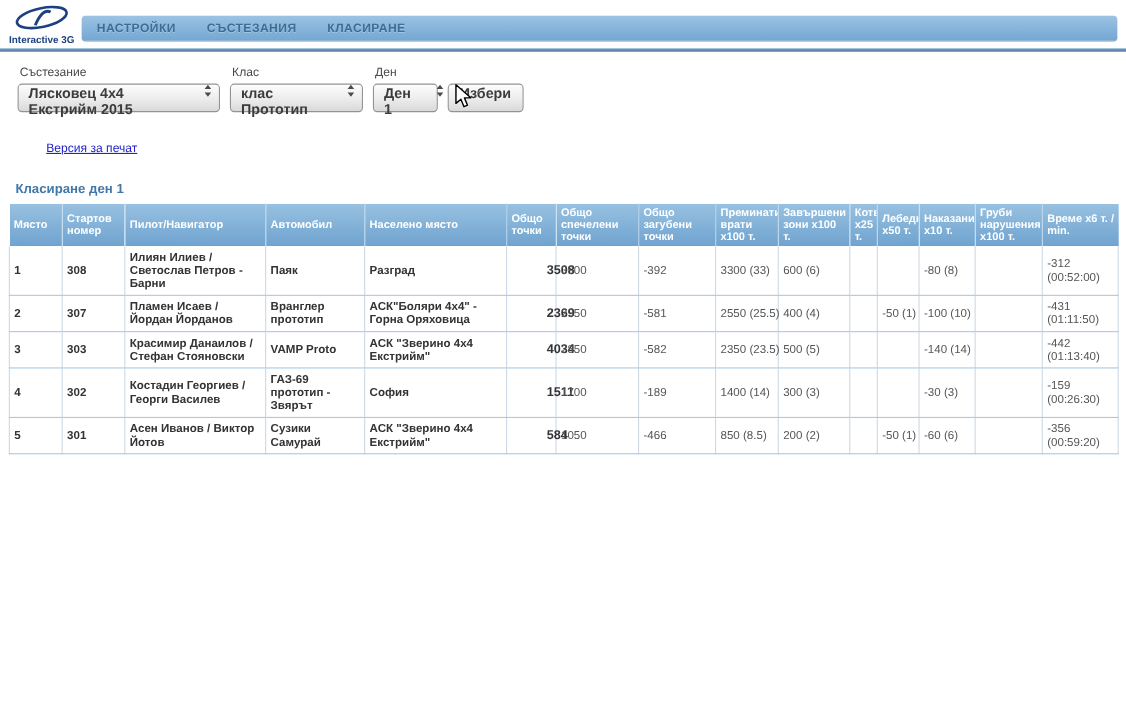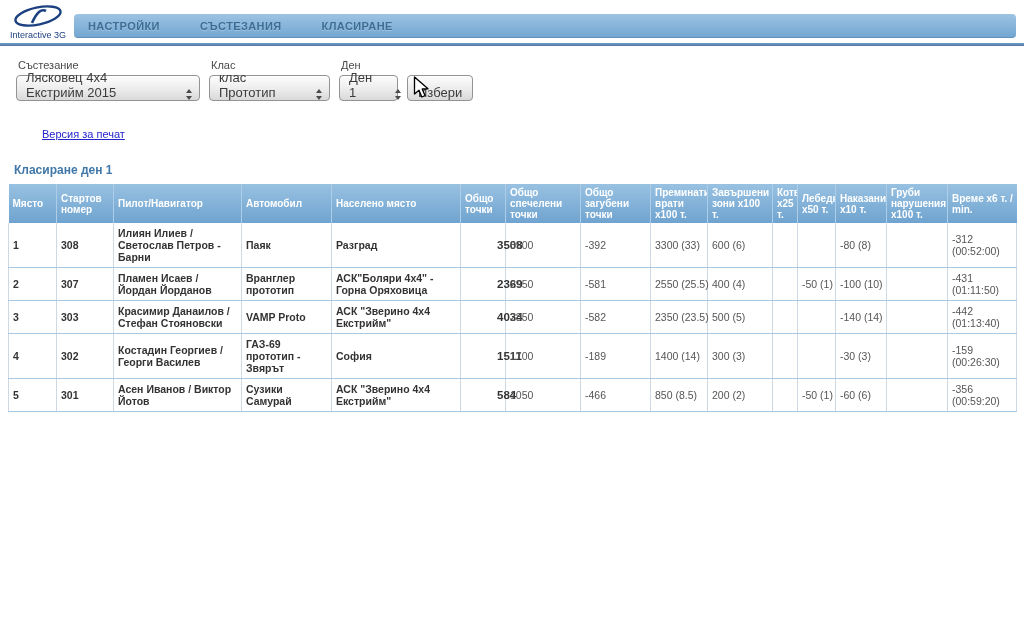--- a/index.html
+++ b/index.html
@@ -4,42 +4,42 @@
 <style>
   * { box-sizing: border-box; }
   html,body { margin:0; padding:0; }
   body {
     width:1024px; height:640px; overflow:hidden; position:relative;
     background:#ffffff; font-family:"Liberation Sans", sans-serif;
   }
   
   .app-header { display:flex; align-items:flex-start; padding:4px 8px 0 8px; }
   .logo { width:60px; text-align:center; cursor:pointer; }
-  .logo-text { display:block; font-size:9px; font-weight:normal; color:#1c4080; margin-top:-2px; white-space:nowrap; }
+  .logo-text { display:block; font-size:9px; font-weight:bold; color:#1c4080; margin-top:-2px; white-space:nowrap; }
   .navbar {
     flex:1; margin:10px 0 0 6px; height:24px; border-radius:4px;
     background:linear-gradient(#9cc3e3, #74a7d2);
     border-bottom:1px solid #5f93bd;
-    display:flex; align-items:center; padding:0 14px; gap:40px;
+    display:flex; align-items:center; padding:0 14px; gap:28px;
   }
   .nav-item {
     color:#3d6d94; font-size:11px; font-weight:bold; letter-spacing:.4px;
     cursor:pointer; text-shadow:0 1px 0 rgba(255,255,255,.25);
   }
   .header-rule { height:3px; margin-top:3px; background:linear-gradient(#6f9fcb,#54779e); }
   
   .filters { display:flex; align-items:flex-end; gap:9px; margin:13px 0 0 16px; }
   .field label { display:block; font-size:11px; color:#4a4a4a; margin:0 0 4px 2px; }
   .select, .btn {
     height:26px; border:1px solid #939393; border-radius:4px;
     background:linear-gradient(#fdfdfd 0%, #ececec 55%, #d9d9d9 100%);
     box-shadow:inset 0 1px 0 rgba(255,255,255,.7);
     font-family:"Liberation Sans", sans-serif;
-    font-size:13px; font-weight:normal; color:#3c3c3c;
-    display:flex; align-items:flex-end; cursor:pointer;gap:16px;
+    font-size:13px; font-weight:bold; color:#3c3c3c;
+    display:flex; align-items:flex-start; cursor:pointer;gap:16px;
   }
   .select { justify-content:space-between; padding:0 7px 0 9px; }
   .select.w1 { width:184px; } .select.w2 { width:121px; } .select.w3 { width:59px; }
   .spinner { display:flex; flex-direction:column; gap:3px; margin-left:7px; }
   .spinner i { display:block; width:0; height:0; border-left:3.5px solid transparent; border-right:3.5px solid transparent; }
   .spinner .up   { border-bottom:4px solid #4a4a4a; }
   .spinner .down { border-top:4px solid #4a4a4a; }
   .btn { padding:0 10px; }
   
   .print-link { display:inline-block; margin:27px 0 0 18px; font-size:11px; color:#2323cc; text-decoration:underline;padding-left:24px; }

